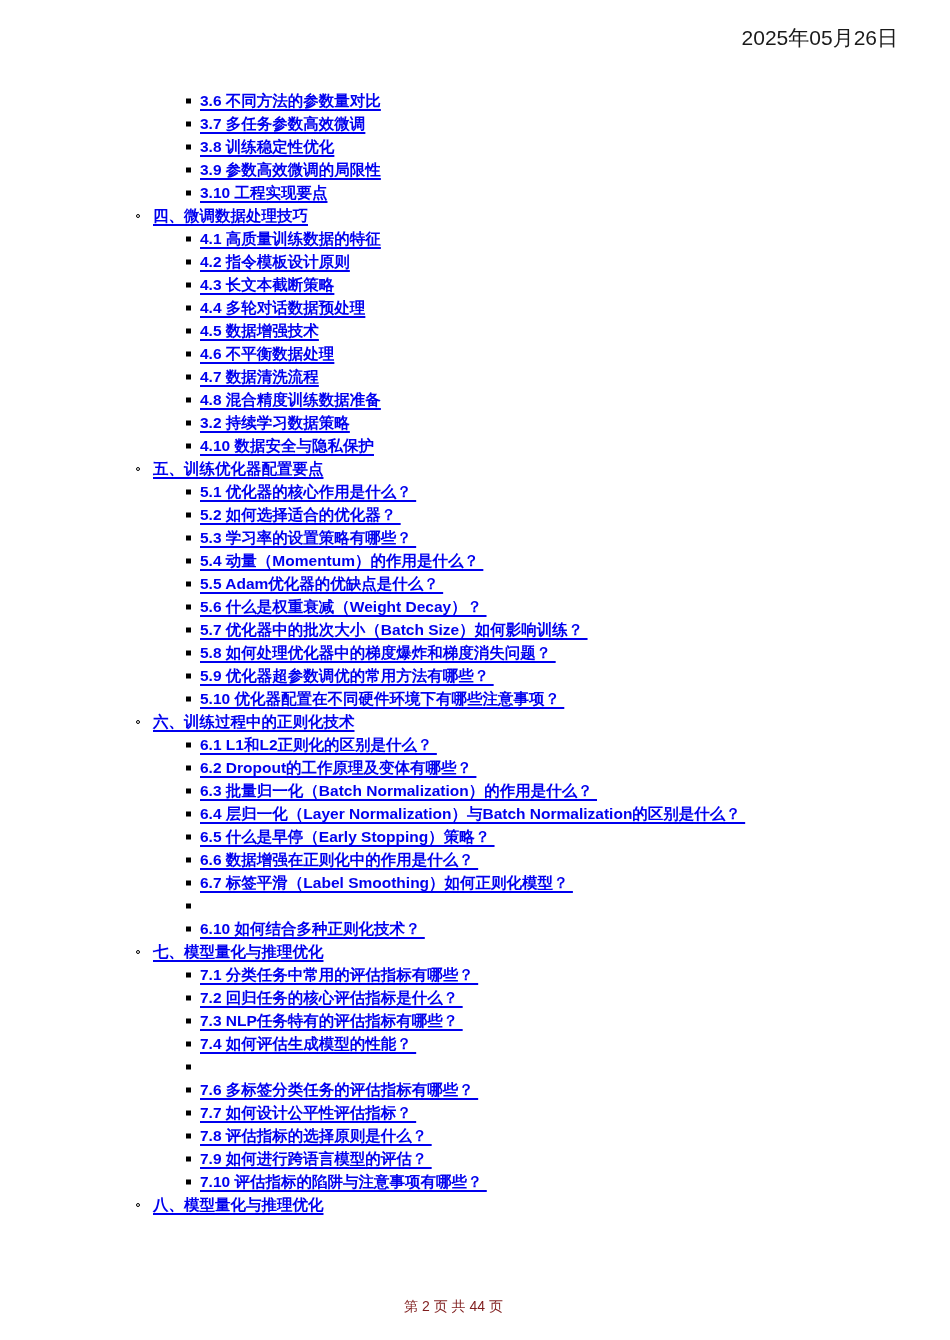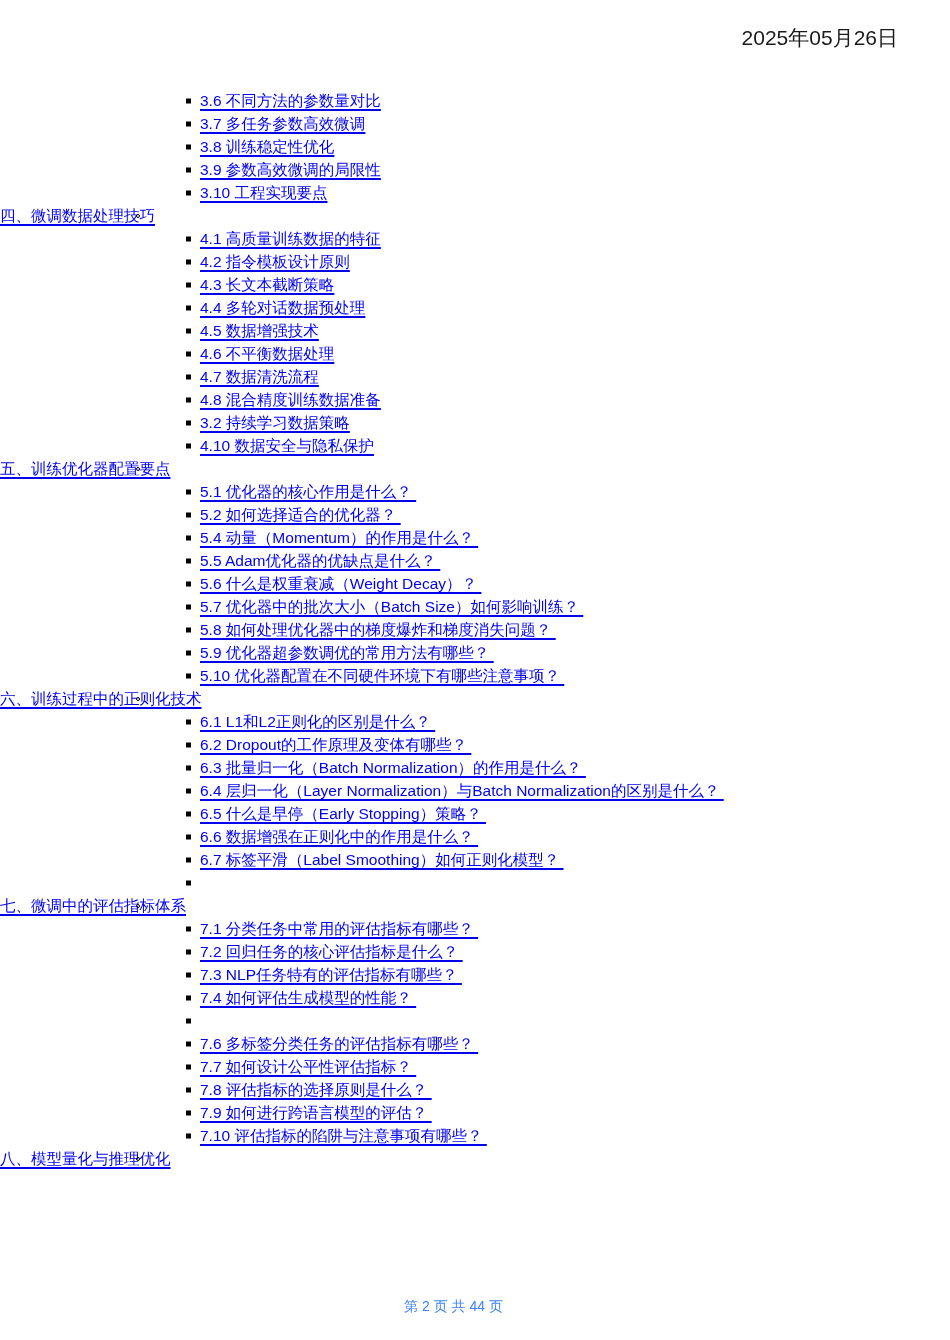--- a/index.html
+++ b/index.html
@@ -23,21 +23,21 @@
   .toc {
     position: absolute;
     top: 89px; left: 0; right: 0;
   }
   .row {
     position: relative;
     height: 23px;
     display: flex;
     align-items: center;
   }
-  .row.level2 { }
+  .row.level2 { padding-left: 153px; }
   .row.level3 { padding-left: 200px; }
 
   .bullet {
     position: absolute;
     top: 50%;
     transform: translateY(-50%);
     display: inline-block;
   }
   .level2 .bullet {
     left: 136px;
@@ -47,37 +47,37 @@
     background: transparent;
   }
   .level3 .bullet {
     left: 186px;
     width: 5px; height: 5px;
     background: #000;
   }
 
   a.toc-link {
     font-size: 15.5px;
-    font-weight: 400;
+    font-weight: 700;
     color: var(--link-color, #0000EE);
     text-decoration: underline;
     text-decoration-thickness: 1.5px;
     text-underline-offset: 2.5px;
     white-space: pre;
     line-height: 23px;
     cursor: pointer;
   }
 
   .footer-pagenum {
     position: absolute;
     left: 0; right: 43px;
     top: 1298px;
     text-align: center;
     font-size: 14px;
-    color: #3b82f6;
+    color: #7f1d1d;
     white-space: pre;
   }
 </style>
 </head>
 <body>
 
 <div class="page">
 
   <div class="header-date">2025年05月26日</div>
 
@@ -153,20 +153,24 @@
       <div class="row level3">
         <span class="bullet"></span>
         <a class="toc-link">5.1 优化器的核心作用是什么？ </a>
       </div>
       <div class="row level3">
         <span class="bullet"></span>
         <a class="toc-link">5.2 如何选择适合的优化器？ </a>
       </div>
       <div class="row level3">
         <span class="bullet"></span>
+        <a class="toc-link">5.3 学习率的设置策略有哪些？ </a>
+      </div>
+      <div class="row level3">
+        <span class="bullet"></span>
         <a class="toc-link">5.4 动量（Momentum）的作用是什么？ </a>
       </div>
       <div class="row level3">
         <span class="bullet"></span>
         <a class="toc-link">5.5 Adam优化器的优缺点是什么？ </a>
       </div>
       <div class="row level3">
         <span class="bullet"></span>
         <a class="toc-link">5.6 什么是权重衰减（Weight Decay）？ </a>
       </div>
@@ -214,23 +218,27 @@
         <span class="bullet"></span>
         <a class="toc-link">6.6 数据增强在正则化中的作用是什么？ </a>
       </div>
       <div class="row level3">
         <span class="bullet"></span>
         <a class="toc-link">6.7 标签平滑（Label Smoothing）如何正则化模型？ </a>
       </div>
       <div class="row level3">
         <span class="bullet"></span>
       </div>
-      <div class="row level2">
-        <span class="bullet"></span>
-        <a class="toc-link">七、微调中的评估指标体系</a>
+      <div class="row level3">
+        <span class="bullet"></span>
+        <a class="toc-link">6.10 如何结合多种正则化技术？ </a>
+      </div>
+      <div class="row level2">
+        <span class="bullet"></span>
+        <a class="toc-link">七、模型量化与推理优化</a>
       </div>
       <div class="row level3">
         <span class="bullet"></span>
         <a class="toc-link">7.1 分类任务中常用的评估指标有哪些？ </a>
       </div>
       <div class="row level3">
         <span class="bullet"></span>
         <a class="toc-link">7.2 回归任务的核心评估指标是什么？ </a>
       </div>
       <div class="row level3">

